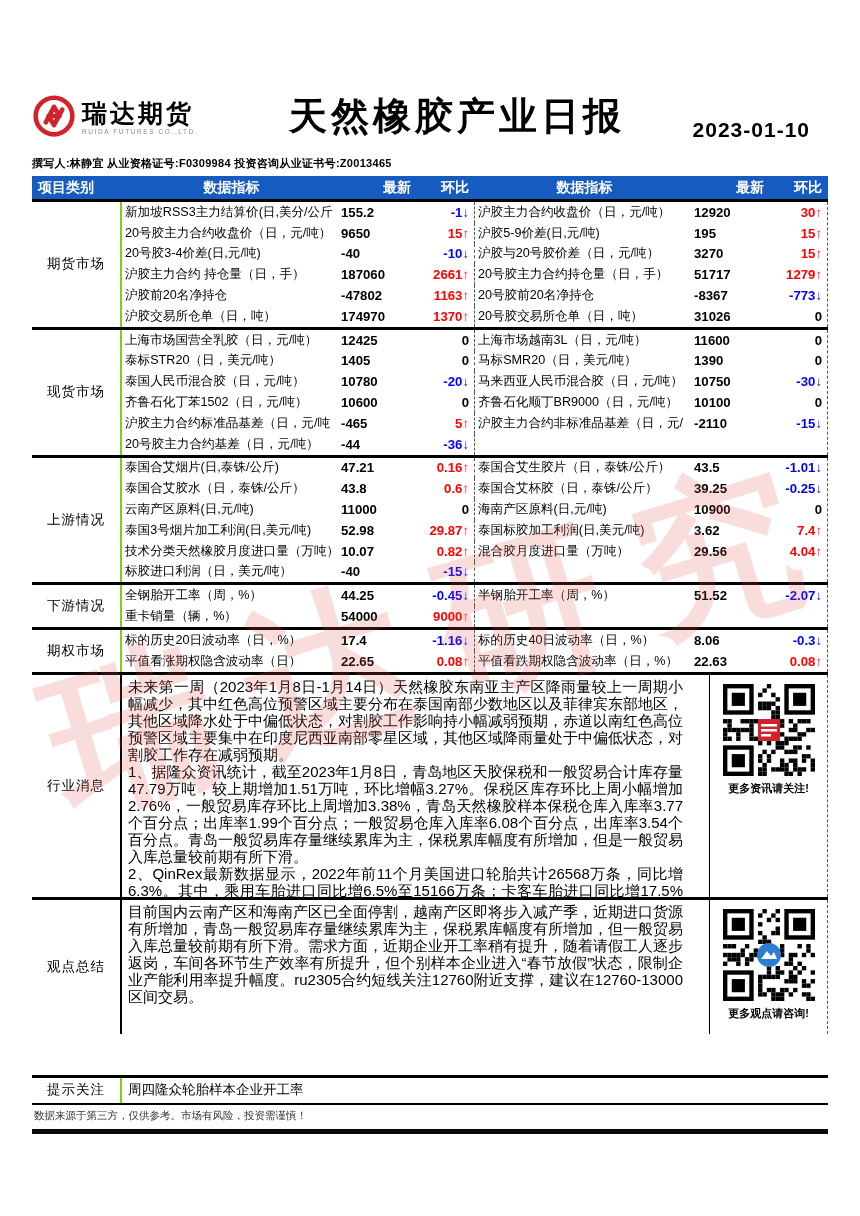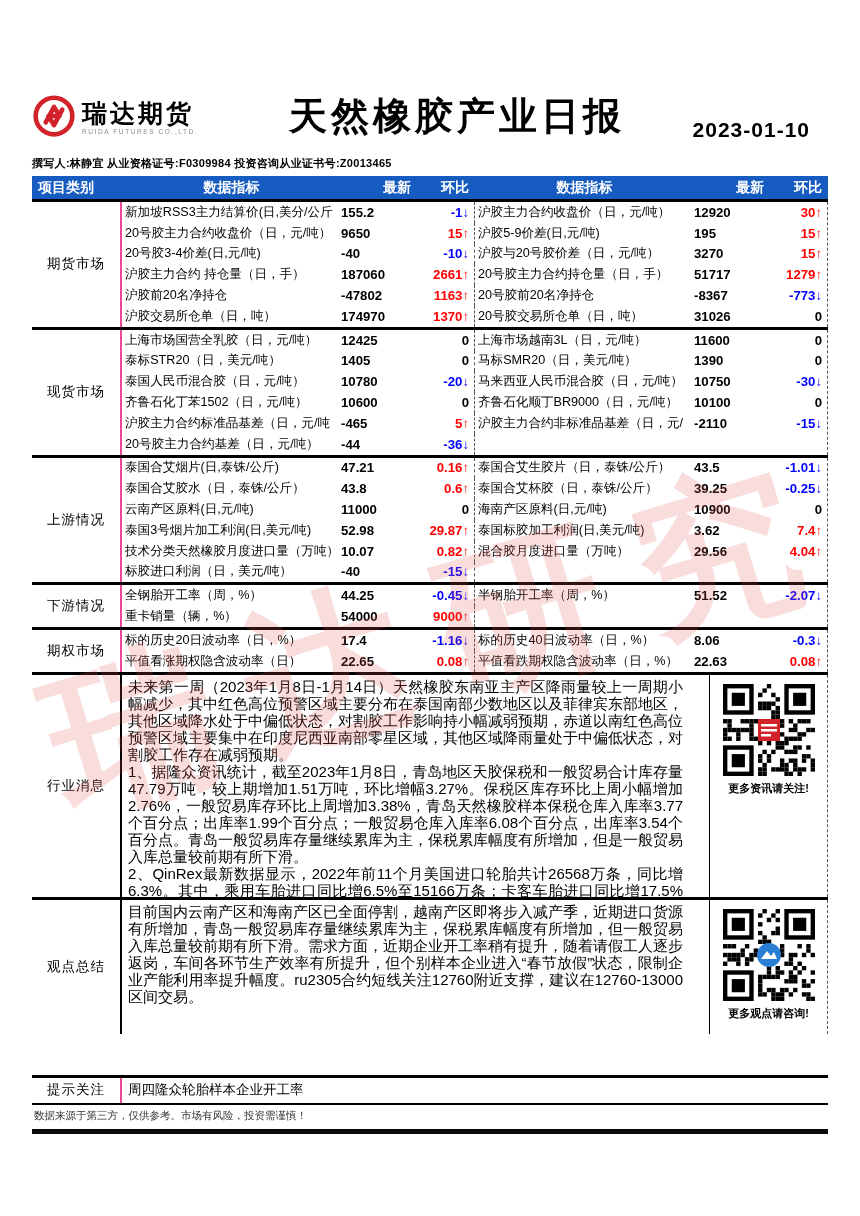--- a/index.html
+++ b/index.html
@@ -20,21 +20,21 @@
   .byline{margin-top:14px;font-size:11px;font-weight:bold;letter-spacing:.3px;}
   
   .rpt{margin-top:5px;position:relative;z-index:2;}
   .thead{display:flex;background:var(--accent,#165BC0);color:#fff;font-weight:bold;font-size:14px;height:23px;align-items:center;}
   .thead .h-cat{width:90px;padding-left:6px;box-sizing:border-box;}
   .thead .h-half{flex:1;display:flex;}
   .thead .h-ind{flex:1;text-align:center;}
   .thead .h-latest{width:70px;text-align:right;}
   .thead .h-chg{width:58px;text-align:right;padding-right:6px;}
   .section{display:flex;border-top:3px solid #000;}
-  .cat{width:88px;border-right:2px solid #ec4899;display:flex;align-items:center;justify-content:center;font-size:13.5px;letter-spacing:1px;}
+  .cat{width:88px;border-right:2px solid #84cc16;display:flex;align-items:center;justify-content:center;font-size:13.5px;letter-spacing:1px;}
   .rows{flex:1;display:flex;flex-direction:column;border-right:1px dashed #555;}
   .row{display:flex;height:20.8px;align-items:center;}
   .half{flex:1;display:flex;min-width:0;align-items:center;}
   .half.r{border-left:1px dashed #555;height:100%;}
   .lbl{flex:1;font-size:12.6px;padding-left:3px;white-space:nowrap;overflow:hidden;}
   .val{width:72px;text-align:left;font-weight:bold;font-size:13.2px;white-space:nowrap;}
   .chg{width:56px;text-align:right;font-weight:bold;font-size:13.2px;padding-right:5px;white-space:nowrap;}
   .chg.up{color:var(--up,#FF0000);}
   .chg.down{color:var(--down,#0000FF);}
   

